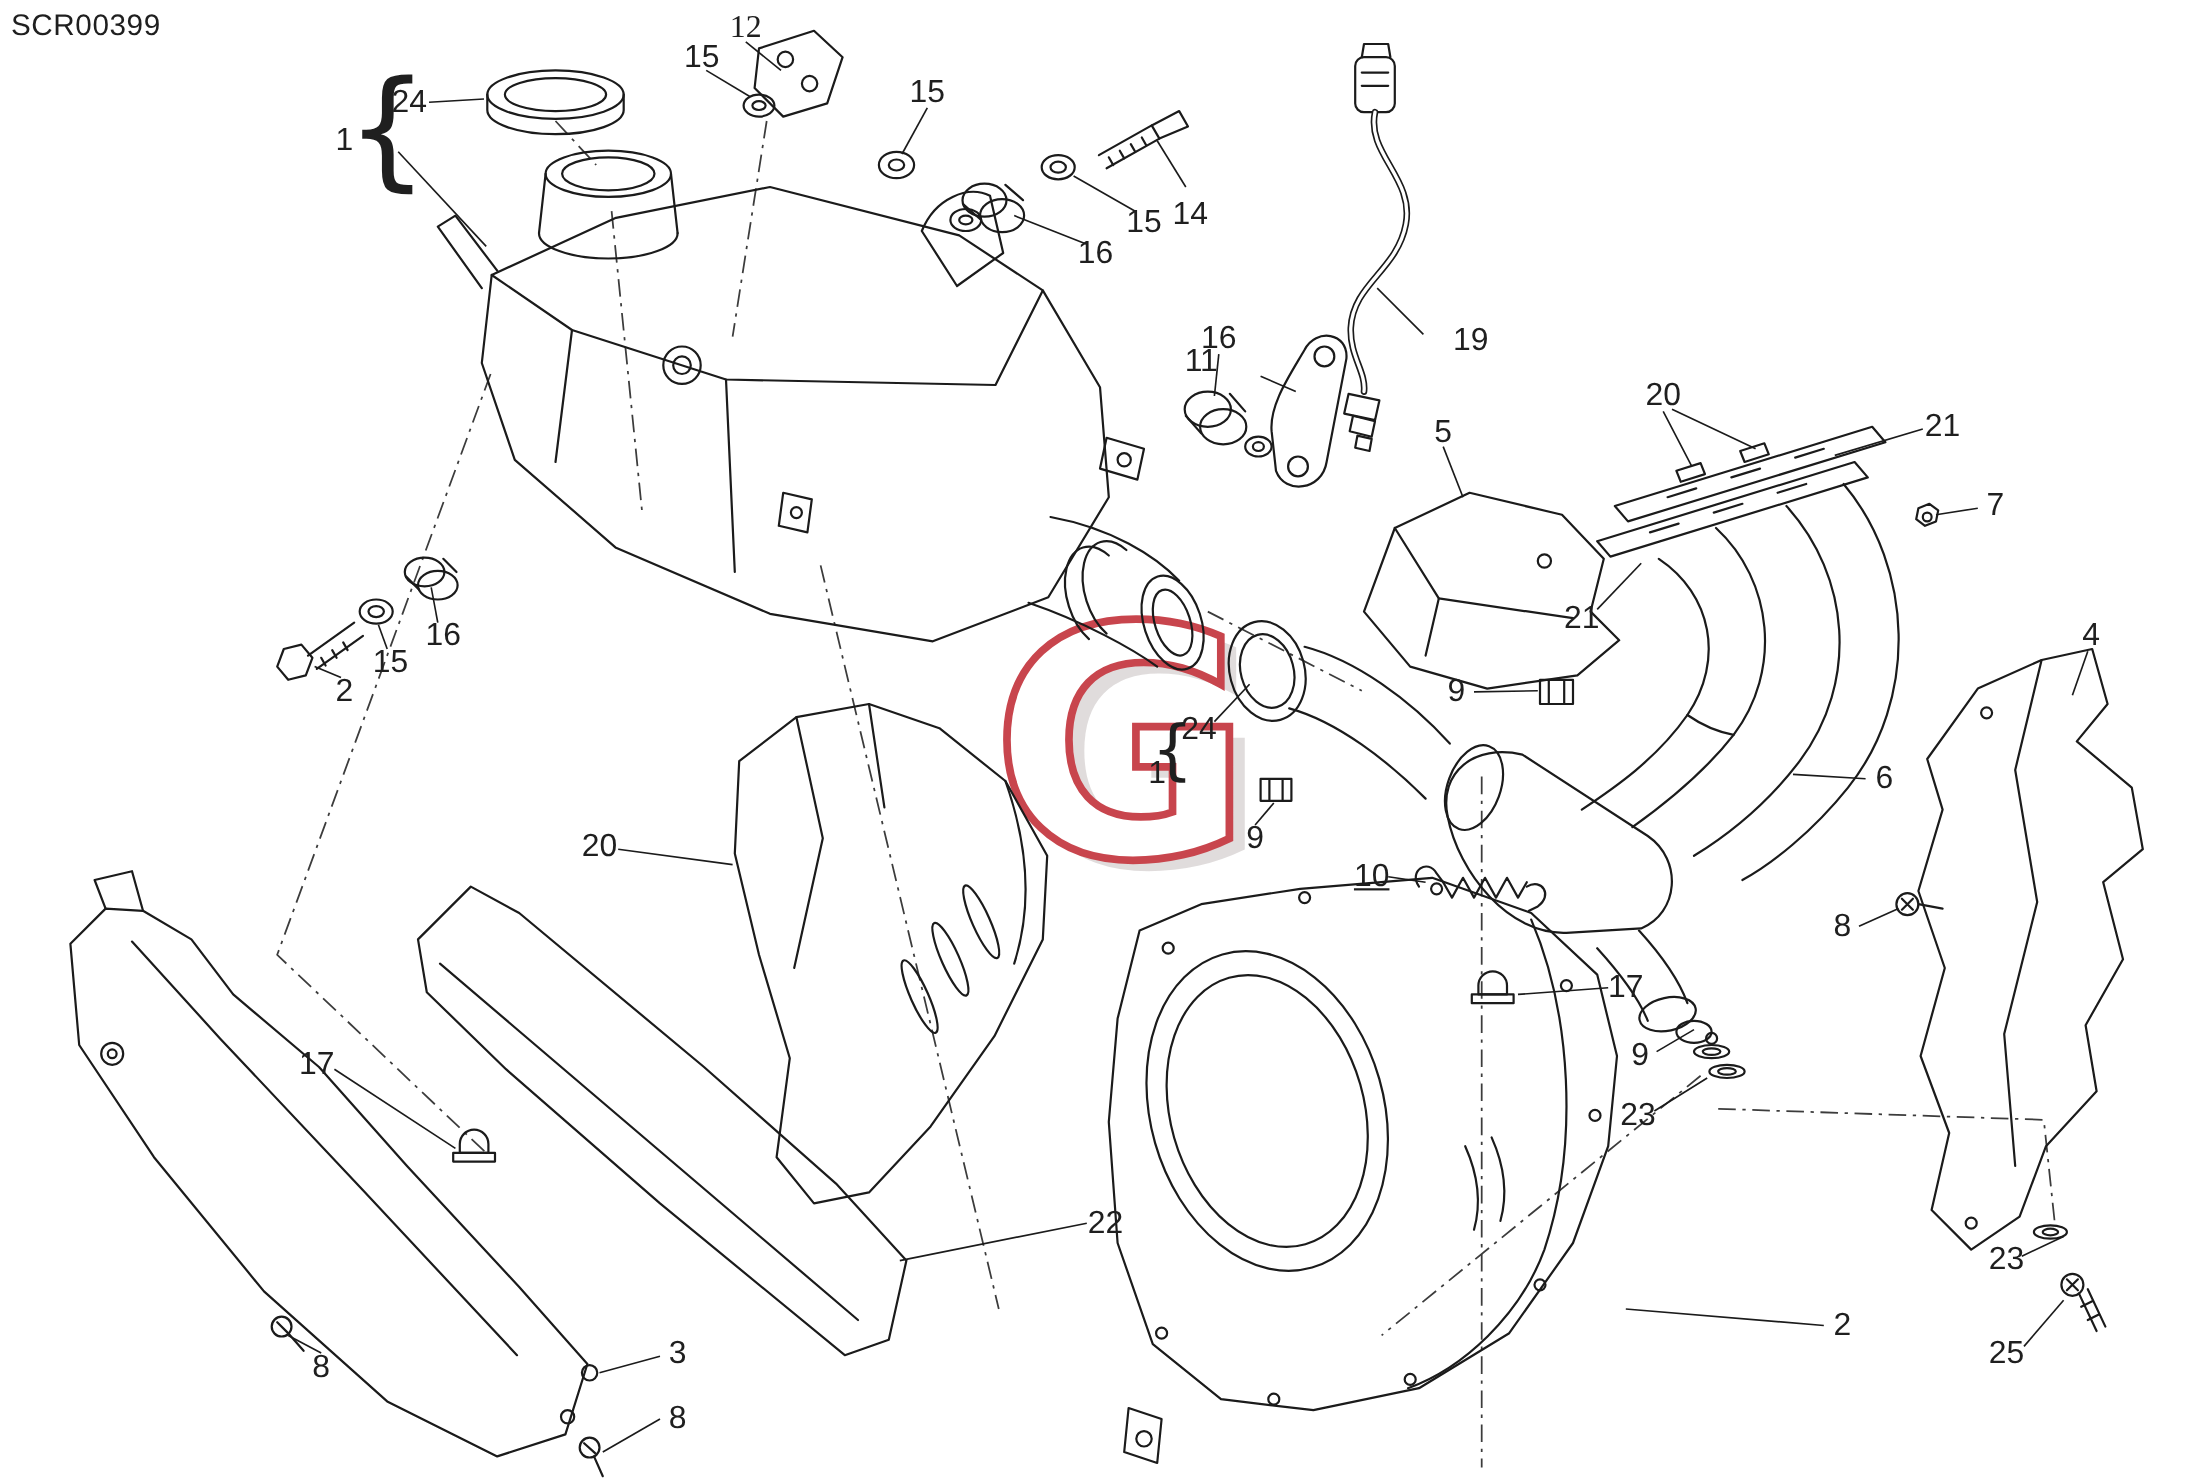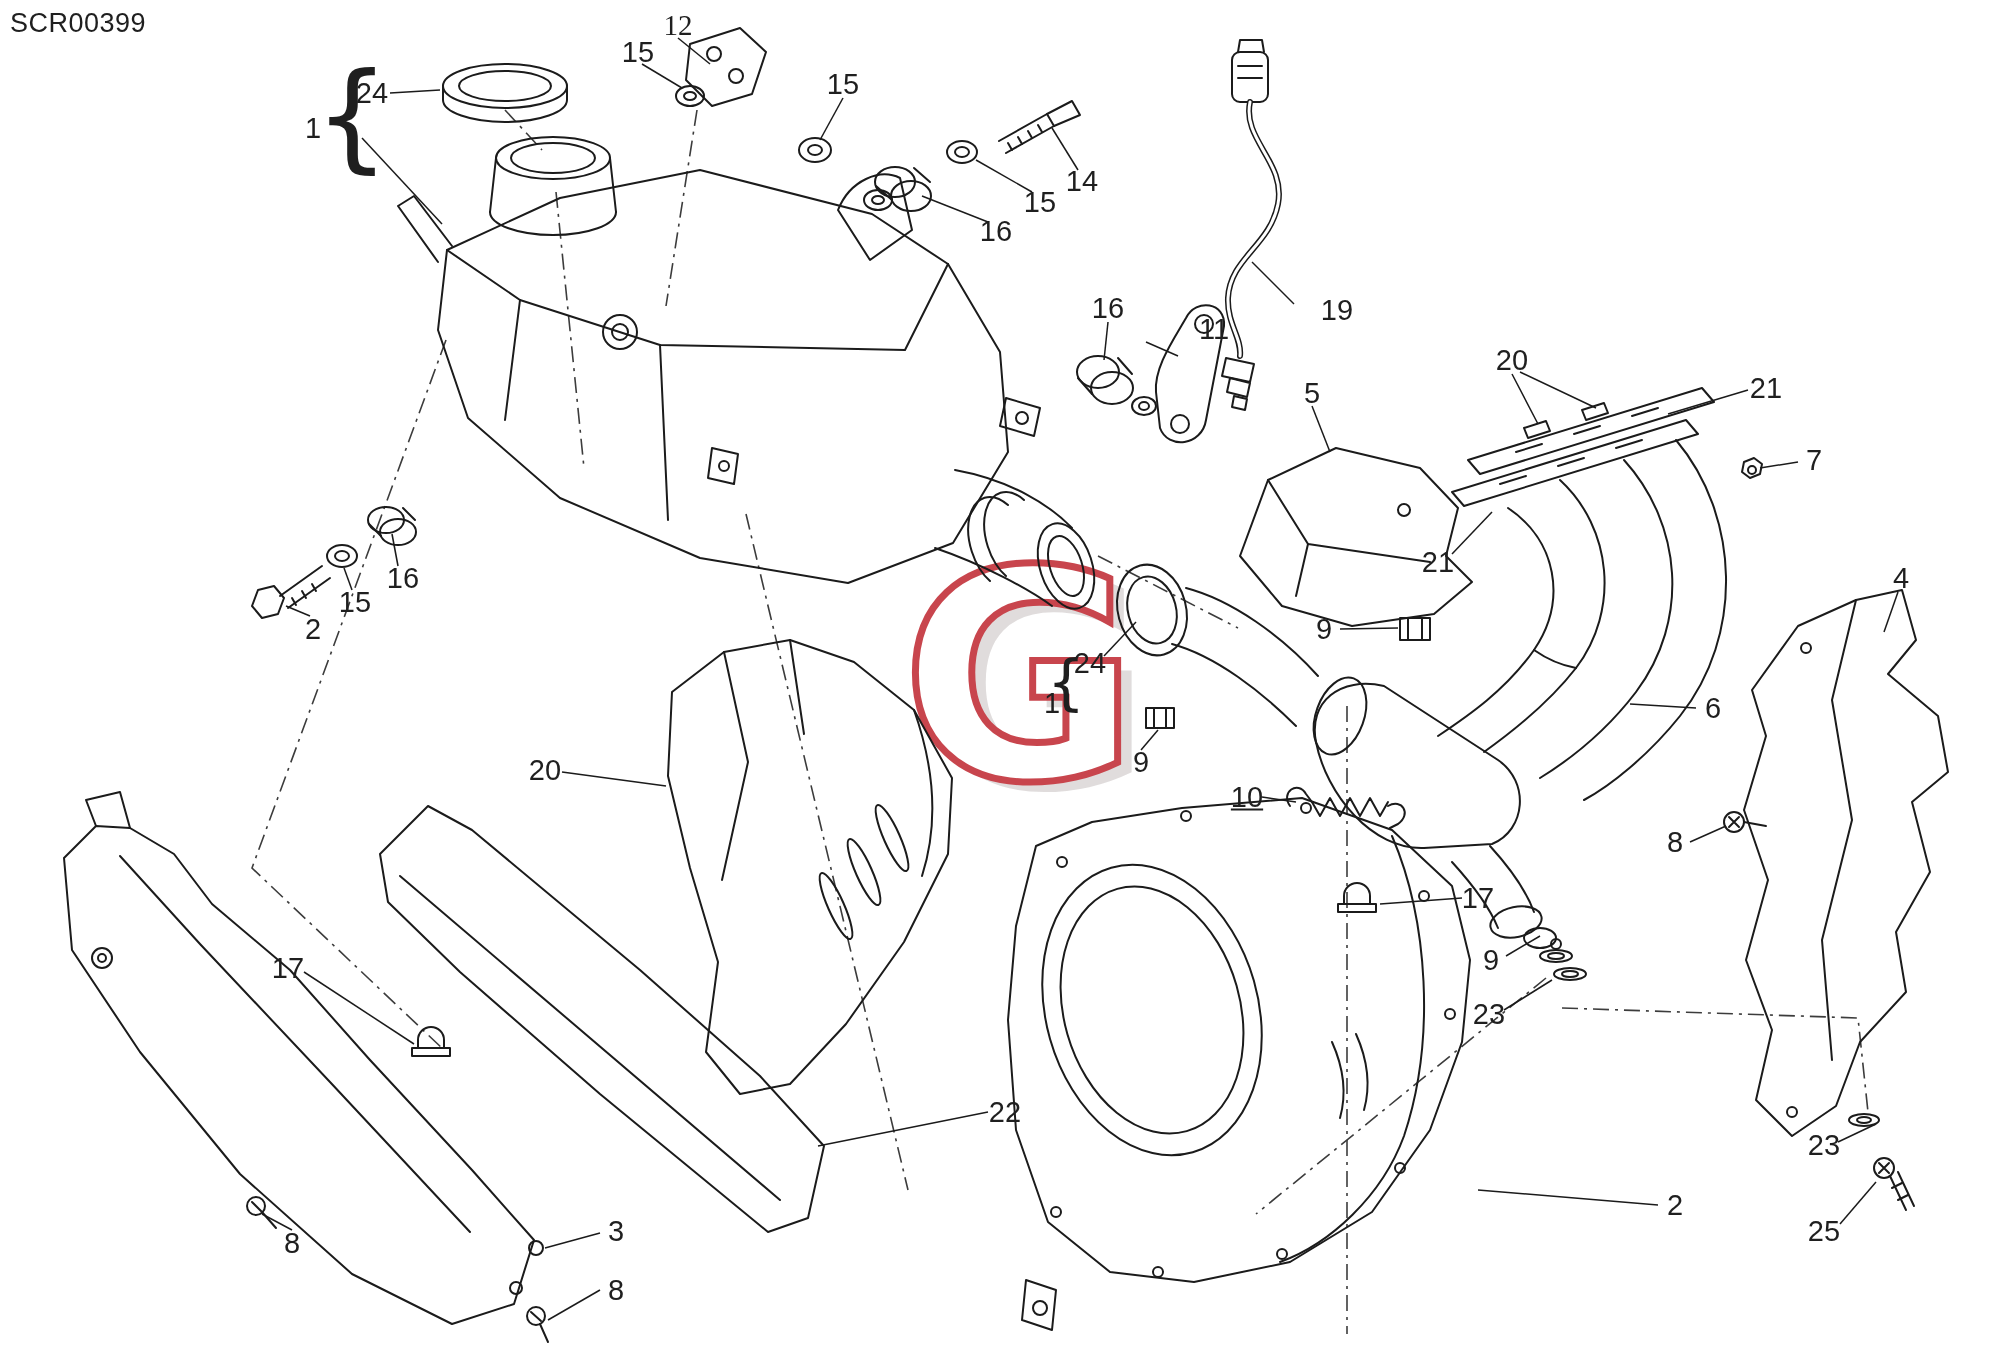--- a/index.html
+++ b/index.html
@@ -300,25 +300,25 @@
       <path d="M 600 1290 L 548 1320"></path>
     </g>
   </svg>
 
   <div id="callouts">
       <div class="callout" style="left: 678px; top: 25px; font-family: Liberation Serif, serif;">12</div>
       <div class="callout" style="left: 638px; top: 52px;">15</div>
       <div class="callout" style="left: 843px; top: 84px;">15</div>
       <div class="callout" style="left: 372px; top: 93px;">24</div>
       <div class="callout" style="left: 313px; top: 128px;">1</div>
-      <div class="callout" style="left: 1082px; top: 181px;">14</div>
+      <div class="callout" style="left: 1082px; top: 195px;">14</div>
       <div class="callout" style="left: 1040px; top: 202px;">15</div>
       <div class="callout" style="left: 996px; top: 231px;">16</div>
       <div class="callout" style="left: 1108px; top: 308px;">16</div>
-      <div class="callout" style="left: 1214px; top: 329px;">11</div>
+      <div class="callout" style="left: 1092px; top: 329px;">11</div>
       <div class="callout" style="left: 1311px; top: 310px; margin-left: 26px;">19</div>
       <div class="callout" style="left: 1312px; top: 393px;">5</div>
       <div class="callout" style="left: 1512px; top: 360px;">20</div>
       <div class="callout" style="left: 1766px; top: 388px;">21</div>
       <div class="callout" style="left: 1814px; top: 460px;">7</div>
       <div class="callout" style="left: 1438px; top: 562px;">21</div>
       <div class="callout" style="left: 1901px; top: 578px;">4</div>
       <div class="callout" style="left: 403px; top: 578px;">16</div>
       <div class="callout" style="left: 355px; top: 602px;">15</div>
       <div class="callout" style="left: 313px; top: 629px;">2</div>

